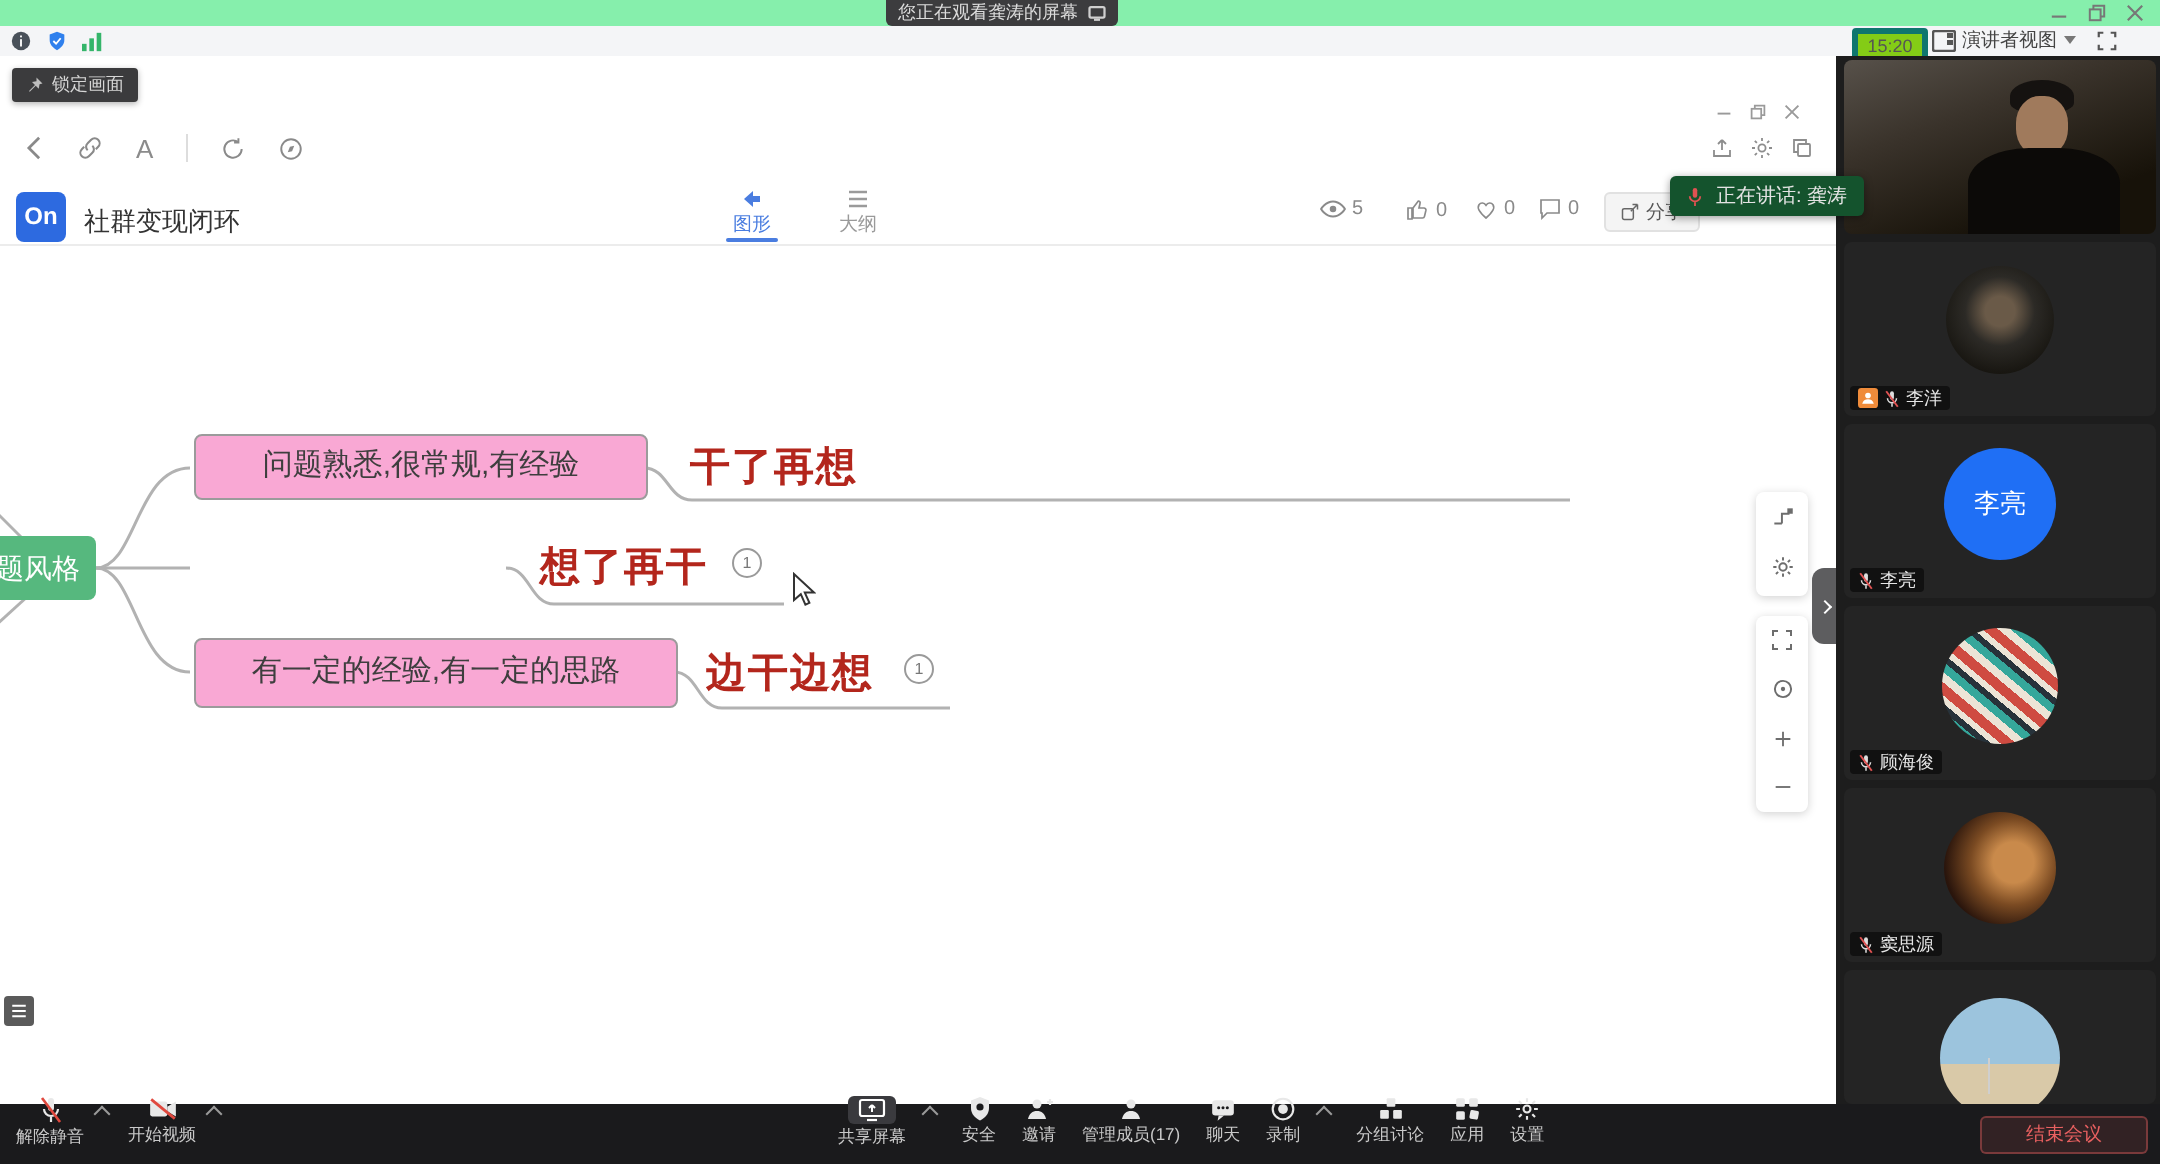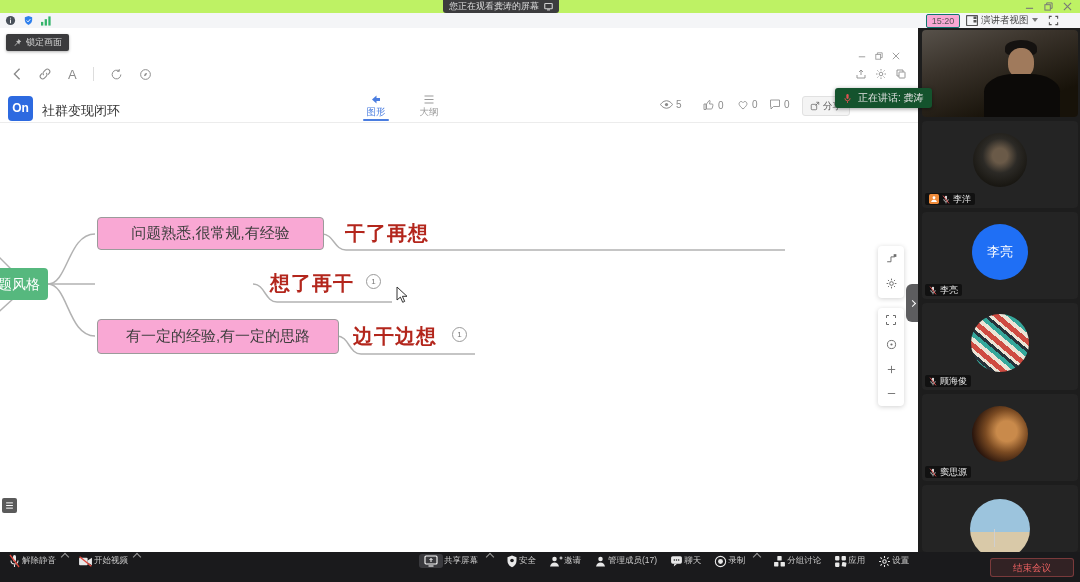--- a/index.html
+++ b/index.html
@@ -1,27 +1,27 @@
 <!DOCTYPE html>
 <html><head>
 <meta charset="utf-8">
 <style>
   html,body{margin:0;padding:0;background:#000;}
   .stage{position:relative;width:1080px;height:582px;background:#fff;overflow:hidden;
          font-family:"Liberation Sans","DejaVu Sans",sans-serif;-webkit-font-smoothing:antialiased;}
   .a{position:absolute;}
   
-  .topstrip{left:0;top:0;width:1080px;height:13px;background:#bef264;}
+  .topstrip{left:0;top:0;width:1080px;height:13px;background:#86efac;}
   .watchpill{left:443px;top:0;height:13px;padding:0 6px;background:#3c3c3e;border-radius:0 0 3px 3px;
              display:flex;align-items:center;gap:5px;color:#dcdcdc;font-size:9px;z-index:60;}
   .winctl{top:2px;display:flex;gap:10px;align-items:center;}
   .menubar{left:0;top:13px;width:1080px;height:15px;background:#f4f5f7;border-bottom:1px solid #e2e3e5;
            display:flex;align-items:center;}
   .mb-left{position:absolute;left:5px;top:2px;display:flex;gap:7px;align-items:center;}
-  .timebox{position:absolute;left:926px;top:1px;width:32px;height:12px;background:#f9a8d4;border:1px solid #0f766e;
+  .timebox{position:absolute;left:926px;top:1px;width:32px;height:12px;background:#84cc16;border:3px solid #0f766e;
            border-radius:2px;font-size:9px;color:#555;text-align:center;line-height:12px;}
   .viewbtn{position:absolute;left:966px;top:0;height:14px;display:flex;align-items:center;gap:3px;
            font-size:9.5px;color:#444;}
   .tri-down{width:0;height:0;border-left:3px solid transparent;border-right:3px solid transparent;border-top:4px solid #777;}
   
   .shared{left:0;top:28px;width:918px;height:524px;background:#fff;}
   .pintab{left:6px;top:6px;height:17px;padding:0 7px;background:#3b3b3d;border-radius:2px;display:flex;
           align-items:center;gap:4px;color:#d6d6d6;font-size:9px;z-index:5;box-shadow:0 1px 3px rgba(0,0,0,.3);}
   .btoolbar{left:0;top:30px;width:918px;height:32px;display:flex;align-items:center;gap:16px;padding-left:12px;}
   .tb-sep{width:1px;height:14px;background:#ddd;}
@@ -66,21 +66,21 @@
   .tile{position:absolute;left:4px;width:156px;height:87px;background:#242424;border-radius:4px;overflow:hidden;}
   .avatarc{position:absolute;left:50%;transform:translateX(-50%);border-radius:50%;}
   .plabel{position:absolute;left:3px;bottom:3px;height:12px;padding:0 4px;background:rgba(10,10,10,.72);
           border-radius:2px;display:flex;align-items:center;gap:3px;font-size:9px;color:#e6e6e6;}
   .vid1{width:100%;height:100%;background:linear-gradient(160deg,#57514a 0%,#3a332b 34%,#171209 78%);}
   .face1{position:absolute;left:86px;top:18px;width:26px;height:30px;border-radius:45%;background:#a07a5c;}
   .hair1{position:absolute;left:83px;top:10px;width:32px;height:16px;border-radius:50% 50% 30% 30%;background:#151210;}
   .body1{position:absolute;left:62px;top:44px;width:76px;height:44px;border-radius:40% 40% 0 0;background:#0c0a08;}
   
   .botbar{left:0;top:552px;width:1080px;height:30px;background:#1a1a1c;}
-  .bitem{display:flex;flex-direction:row;align-items:center;justify-content:center;gap:1px;height:18px;}
+  .bitem{display:flex;flex-direction:column;align-items:center;justify-content:center;gap:1px;height:18px;}
   .bitem .lbl{font-size:8.5px;color:#c9c9c9;white-space:nowrap;}
   .caret{width:5px;height:5px;border:solid #9a9a9a;border-width:1.5px 0 0 1.5px;transform:rotate(45deg);margin:0 0 8px -4px;}
   .leftgrp{position:absolute;left:8px;top:0;display:flex;gap:10px;align-items:center;}
   .ctrgrp{position:absolute;left:388px;top:0;display:flex;gap:13px;align-items:center;margin-left:31px;}
   .iconhl{background:#3a3a3e;border-radius:3px;padding:1px 5px;}
   .endbtn{position:absolute;right:6px;top:6px;height:17px;padding:0 22px;color:#e86060;font-size:9.5px;
           line-height:17px;background:rgba(232,96,96,.12);border:1px solid rgba(232,96,96,.4);border-radius:3px;}
   svg{display:block;}
 </style>
 </head>

